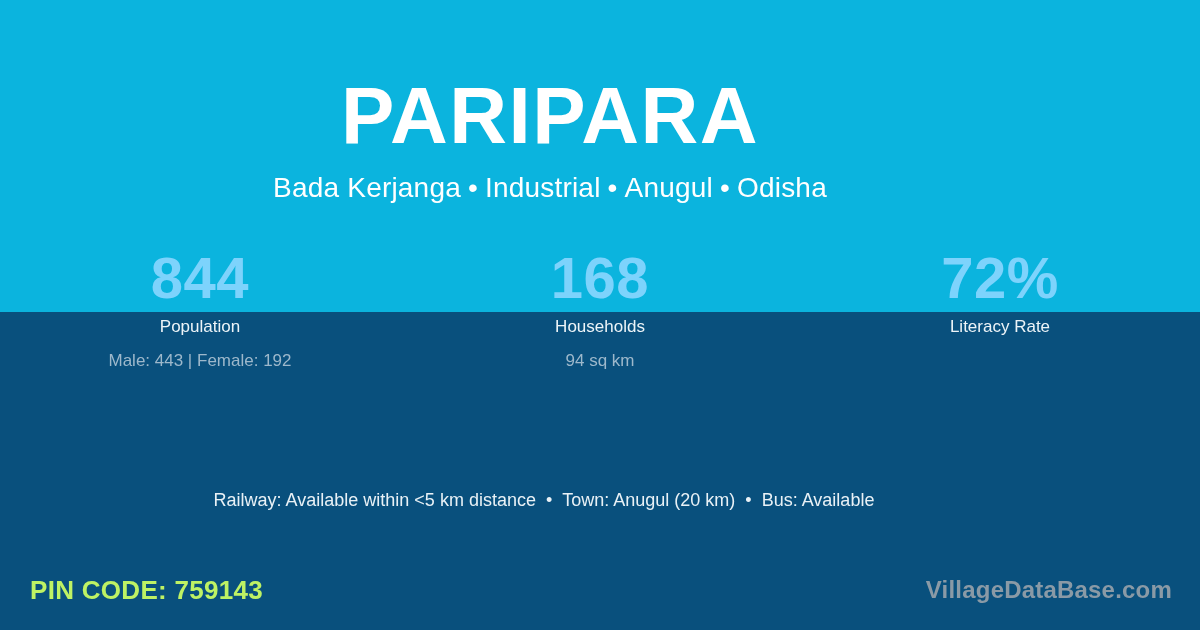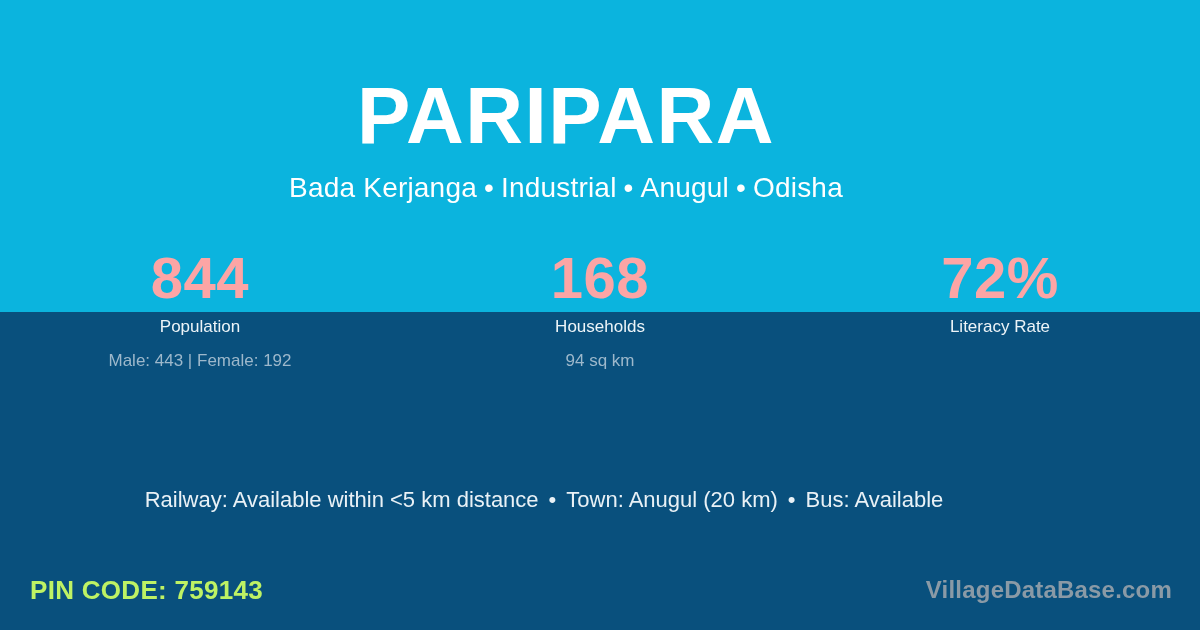--- a/index.html
+++ b/index.html
@@ -29,21 +29,21 @@
     left: 0;
     top: 0;
     width: 1200px;
     height: 312px;
     background: #0bb4de;
   }
 
   
   .header {
     position: absolute;
-    left: 16px;
+    left: 0;
     top: 74px;
     width: 1100px;
     text-align: center;
   }
   .village-title {
     font-size: 80px;
     font-weight: 700;
     line-height: 84px;
     color: #ffffff;
     letter-spacing: 1.5px;
@@ -74,21 +74,21 @@
     flex-direction: row;
   }
   .stat {
     flex: 1 1 33.333%;
     text-align: center;
   }
   .stat-value {
     font-size: 58px;
     font-weight: 700;
     line-height: 64px;
-    color: #fca5a5;
+    color: #7dd3fc;
     letter-spacing: 0.5px;
   }
   .stat-label {
     margin-top: 2px;
     font-size: 17px;
     font-weight: 400;
     line-height: 30px;
     color: #edf4f8;
   }
   .stat-sub {
@@ -99,21 +99,21 @@
     color: #9db8cb;
   }
 
   
   .amenities {
     position: absolute;
     left: 0;
     top: 485px;
     width: 1088px;
     text-align: center;
-    font-size: 22px;
+    font-size: 18px;
     font-weight: 400;
     line-height: 30px;
     color: #e9f1f6;
     white-space: nowrap;
   }
   .amenities .sep {
     padding: 0 10px;
     color: #e9f1f6;
   }
 

